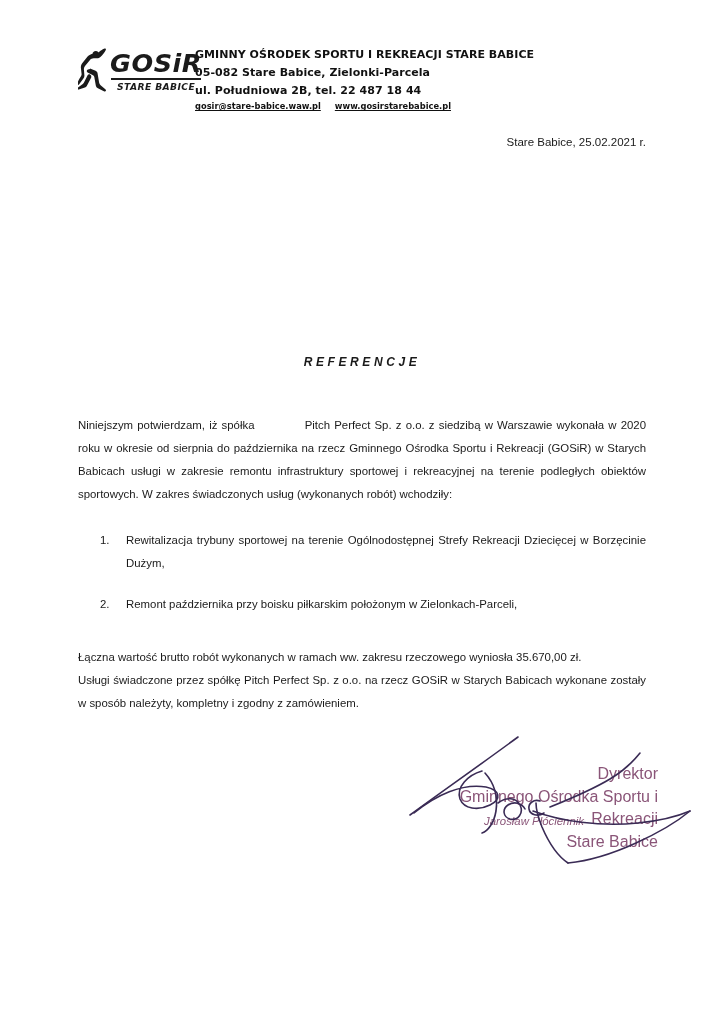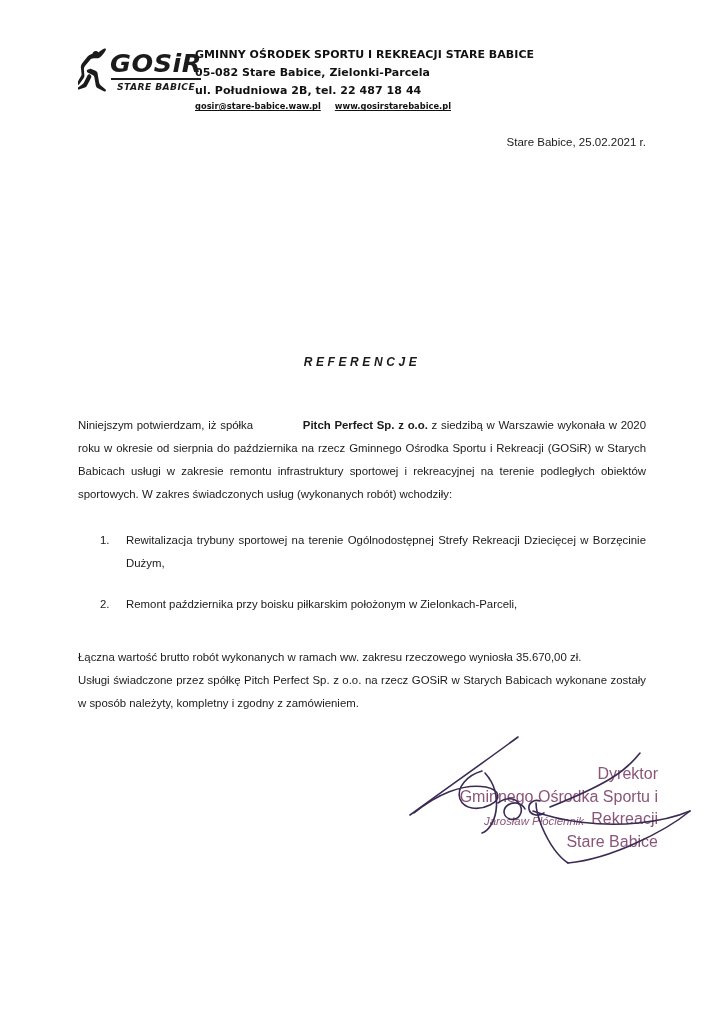--- a/index.html
+++ b/index.html
@@ -123,21 +123,21 @@
     width: 568px;
   }
   .para {
     text-align: justify;
     font-size: 11.4px;
     line-height: 2.03;
     color: #1a1a1a;
     margin: 0;
   }
   .para.no-justify { text-align: left; }
-  .para b { font-weight: bold; margin-left: 46px; }
+  .para b { font-weight: normal; margin-left: 46px; }
 
   .list {
     margin: 22px 0 0 0;
     padding: 0;
     list-style: none;
   }
   .list-item {
     display: flex;
     font-size: 11.4px;
     line-height: 2.03;

